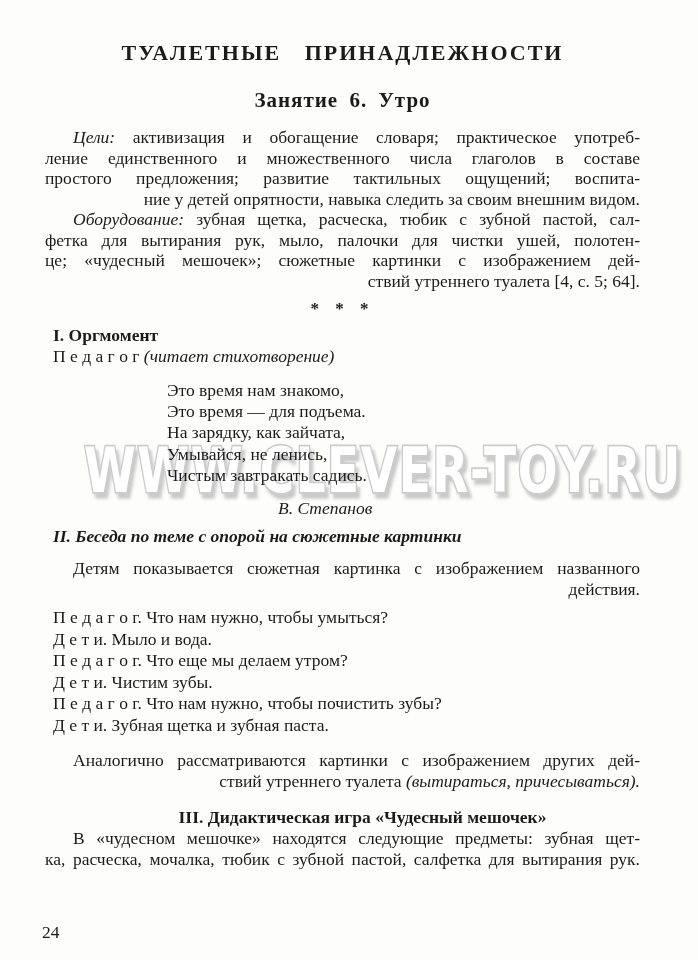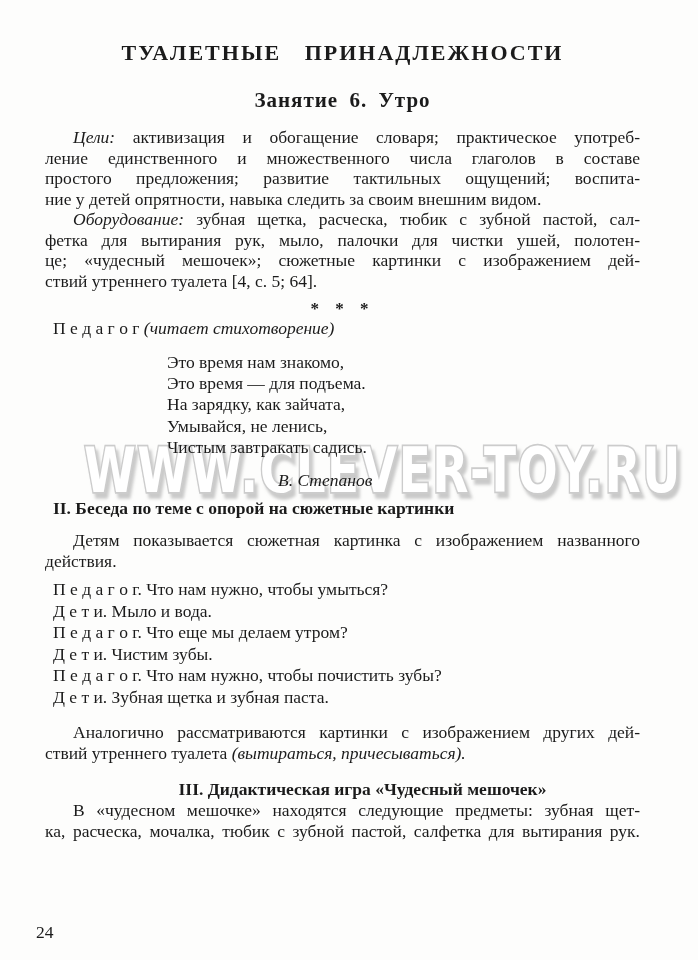--- a/index.html
+++ b/index.html
@@ -17,21 +17,21 @@
     margin:22px 0 0 0; text-align:center;
     font-size:22px; font-weight:bold;
     letter-spacing:2px; word-spacing:16px;
   }
   .subtitle{
     margin:22px 0 0 0; text-align:center;
     font-size:21px; font-weight:bold;
     letter-spacing:1px; word-spacing:5px;
   }
   .para{font-size:17.5px;}
-  .para .line{line-height:20.5px;}
+  .para .line{line-height:20.5px;text-align:right;}
   .j{text-align:justify; text-align-last:justify;}
   .indent{padding-left:28px;}
   .it{font-style:italic;}
   .stars{
     margin-top:9px; text-align:center;
     font-size:17px; font-weight:bold; letter-spacing:6px; line-height:18px;
   }
   .heading{
     margin:7px 0 0 8px;
     font-size:17.5px; font-weight:bold; line-height:21px;
@@ -40,21 +40,21 @@
   .speakerline{margin-left:8px; font-size:17.5px; line-height:21px;}
   .poem{margin:13px 0 12px 122px; font-size:17.5px;}
   .poem .line{line-height:21.2px;}
   .author{margin:0 0 0 233px; font-size:17.5px; line-height:21px;}
   .dlg{margin-left:8px; font-size:17.5px;}
   .dlg .line{line-height:21.5px;}
   .note{margin-top:11px;}
   .closing{margin-top:14px;}
   .final{}
   .pagenum{
-    position:absolute; left:36px; top:922px;
+    position:absolute; left:42px; top:922px;
     font-size:17.5px;
   }
   .watermark{
     position:absolute; left:74px; top:426px; z-index:-1;
   }
   .watermark text{
     font-family:"DejaVu Sans", sans-serif;
     font-weight:bold;
     font-size:62px;
     letter-spacing:2px;
@@ -90,33 +90,34 @@
 
   <div class="para">
     <div class="line j indent"><span class="it">Оборудование:</span> <span>зубная щетка, расческа, тюбик с зубной пастой, сал-</span></div>
     <div class="line j">фетка для вытирания рук, мыло, палочки для чистки ушей, полотен-</div>
     <div class="line j">це; «чудесный мешочек»; сюжетные картинки с изображением дей-</div>
     <div class="line">ствий утреннего туалета [4, с. 5; 64].</div>
   </div>
 
   <div class="stars">* * *</div>
 
+  <div class="heading">I. Оргмомент</div>
 
   <div class="speakerline"><span>П е д а г о г</span> <span class="it">(читает стихотворение)</span></div>
 
   <div class="poem">
     <div class="line">Это время нам знакомо,</div>
     <div class="line">Это время — для подъема.</div>
     <div class="line">На зарядку, как зайчата,</div>
     <div class="line">Умывайся, не ленись,</div>
     <div class="line">Чистым завтракать садись.</div>
   </div>
   <div class="author it">В. Степанов</div>
 
-  <div class="heading" style="">II. Беседа по теме с опорой на сюжетные картинки</div>
+  <div class="heading" style="font-style:italic;">II. Беседа по теме с опорой на сюжетные картинки</div>
 
 
   <div class="para note">
     <div class="line j indent">Детям показывается сюжетная картинка с изображением названного</div>
     <div class="line">действия.</div>
   </div>
 
   <div class="dlg" style="margin-top:8px;">
     <div class="line"><span>П е д а г о г.</span> <span>Что нам нужно, чтобы умыться?</span></div>
     <div class="line"><span>Д е т и.</span> <span>Мыло и вода.</span></div>

